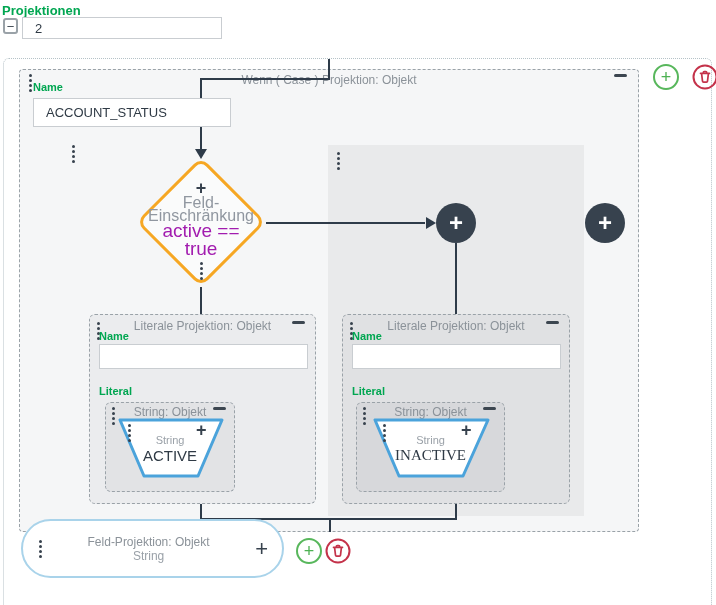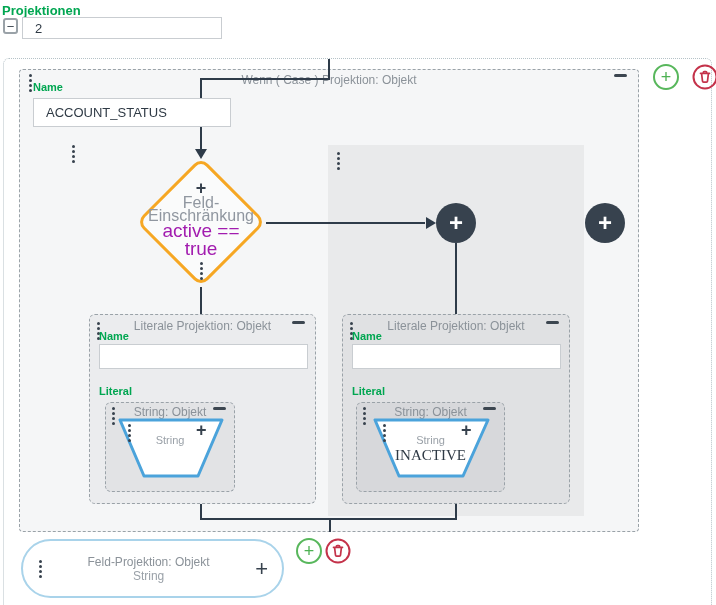--- a/index.html
+++ b/index.html
@@ -81,21 +81,21 @@
   .string-box {
     border:1px dashed #9aa2a8; border-radius:6px; background:rgba(55,66,78,0.05);
     top:87px; height:90px;
   }
   .trap-type { font-size:11px; color:#9aa1a8; text-align:center; }
   .trap-value { font-size:15px; color:#2f3a45; text-align:center; }
   .trap-plus { font-size:18px; font-weight:600; color:#37424e; background:none; border:none; cursor:pointer; }
 
   
   .pill {
-    left:17px; top:480px; width:263px; height:59px; background:#fff;
+    left:17px; top:460px; width:263px; height:59px; background:#fff;
     border:2px solid #a9d3ea; border-radius:30px; display:flex; align-items:center; z-index:4;
   }
   .pill-center { flex:1; display:flex; flex-direction:column; align-items:center; }
   .pill-title { font-size:12px; color:#8b9299; line-height:14px; }
   .pill-name { font-size:16px; color:#2f3a45; line-height:19px; letter-spacing:0.5px; }
   .pill-type { font-size:12px; color:#9aa1a8; line-height:14px; }
   .pill-plus { font-size:22px; font-weight:500; color:#37424e; background:none; border:none; cursor:pointer; margin-right:14px; }
 
   svg.lines { left:0; top:0; z-index:3; pointer-events:none; }
 </style>
@@ -217,20 +217,21 @@
       <span class="abs dots" style="left:22px; top:19px; z-index:2;">
           <i></i>
           <i></i>
           <i></i>
           <i></i>
         </span>
       <button class="abs trap-plus" style="left:90px; top:17px; z-index:2;">
         <span>+</span>
       </button>
       <div class="abs trap-type" style="left:0; top:31px; width:100%;">String</div>
+      <div class="abs trap-value" style="left:0; top:44px; width:100%;">ACTIVE</div>
     </div>
   </div>
 
   <div class="abs branch-box" style="left:338px; width:228px;">
     <span class="abs dots" style="left:7px; top:5px;">
         <i></i>
         <i></i>
         <i></i>
         <i></i>
       </span>

